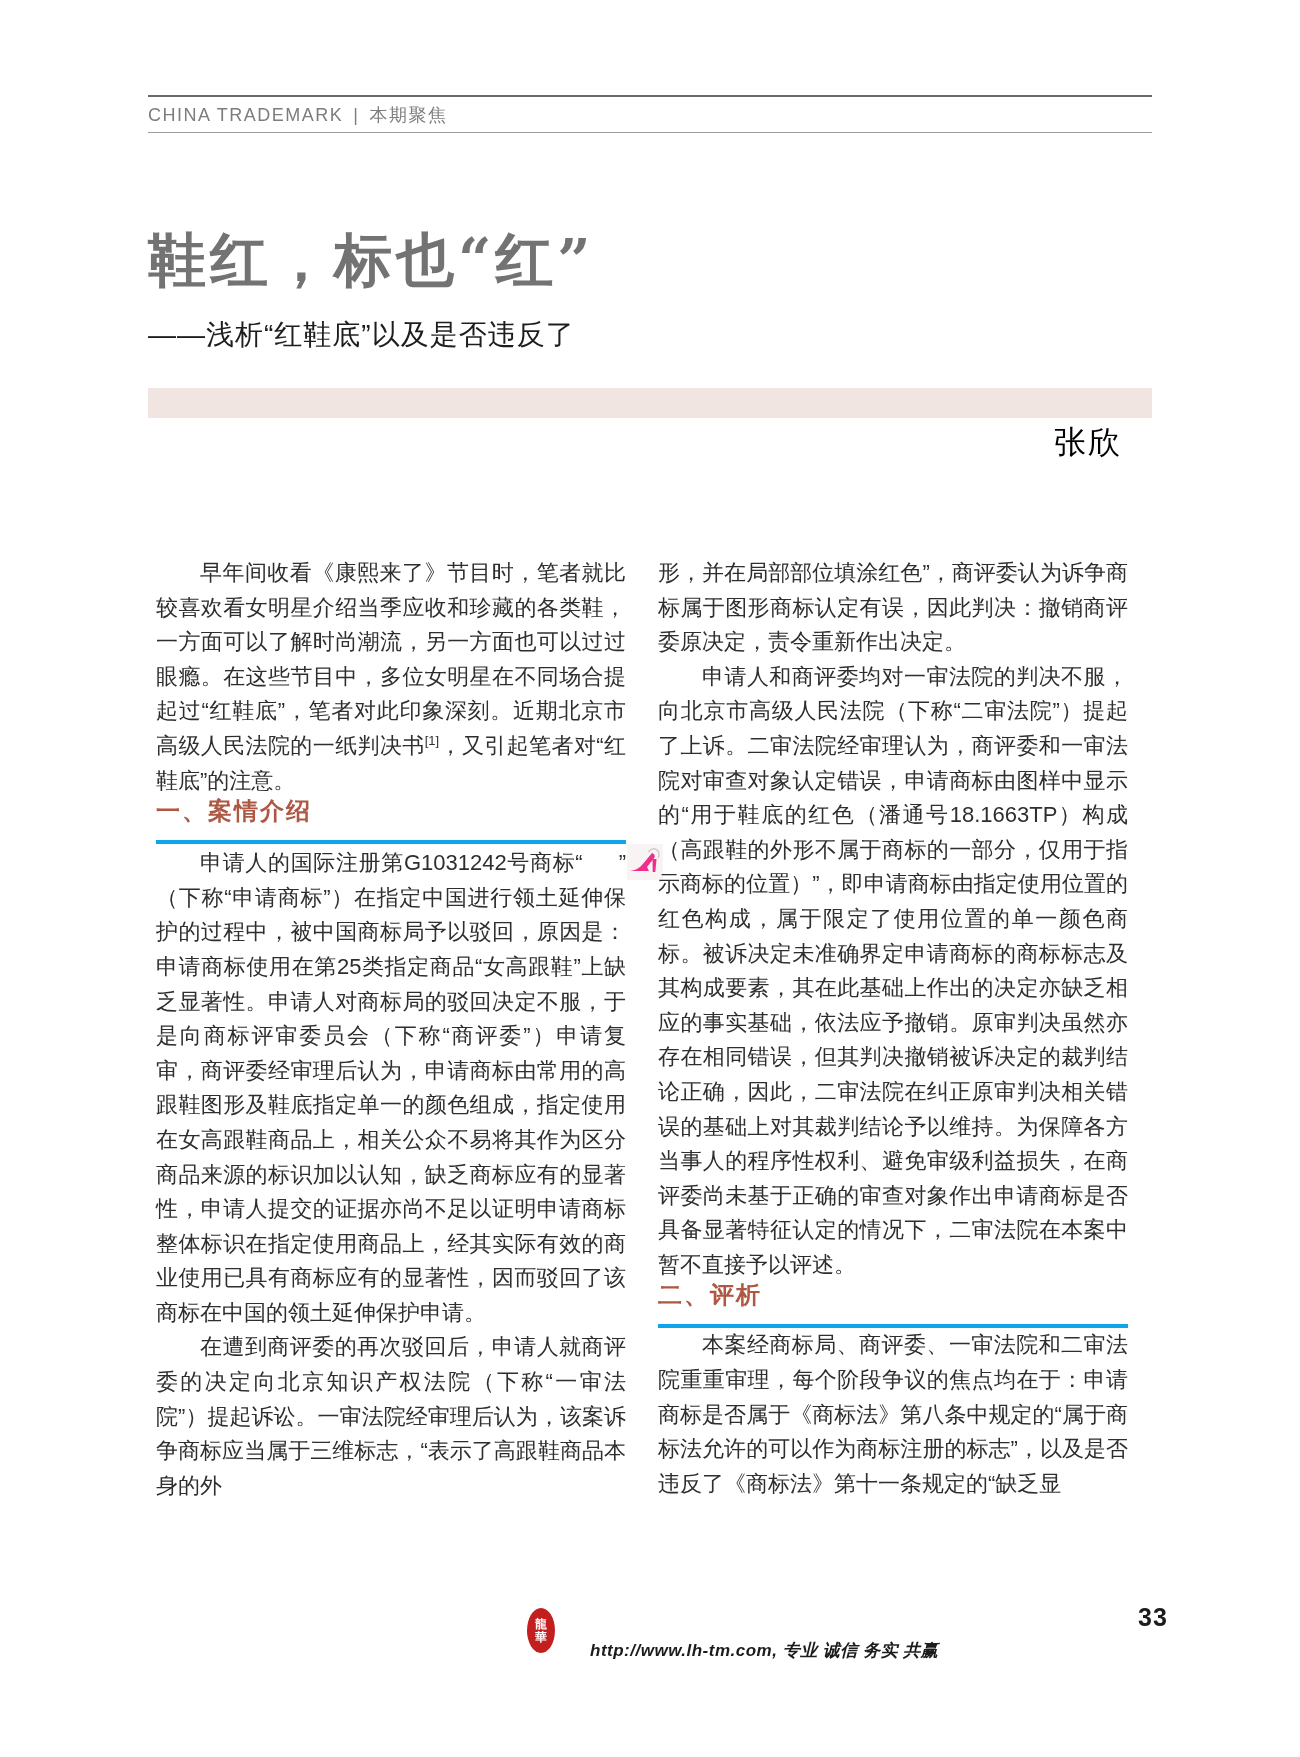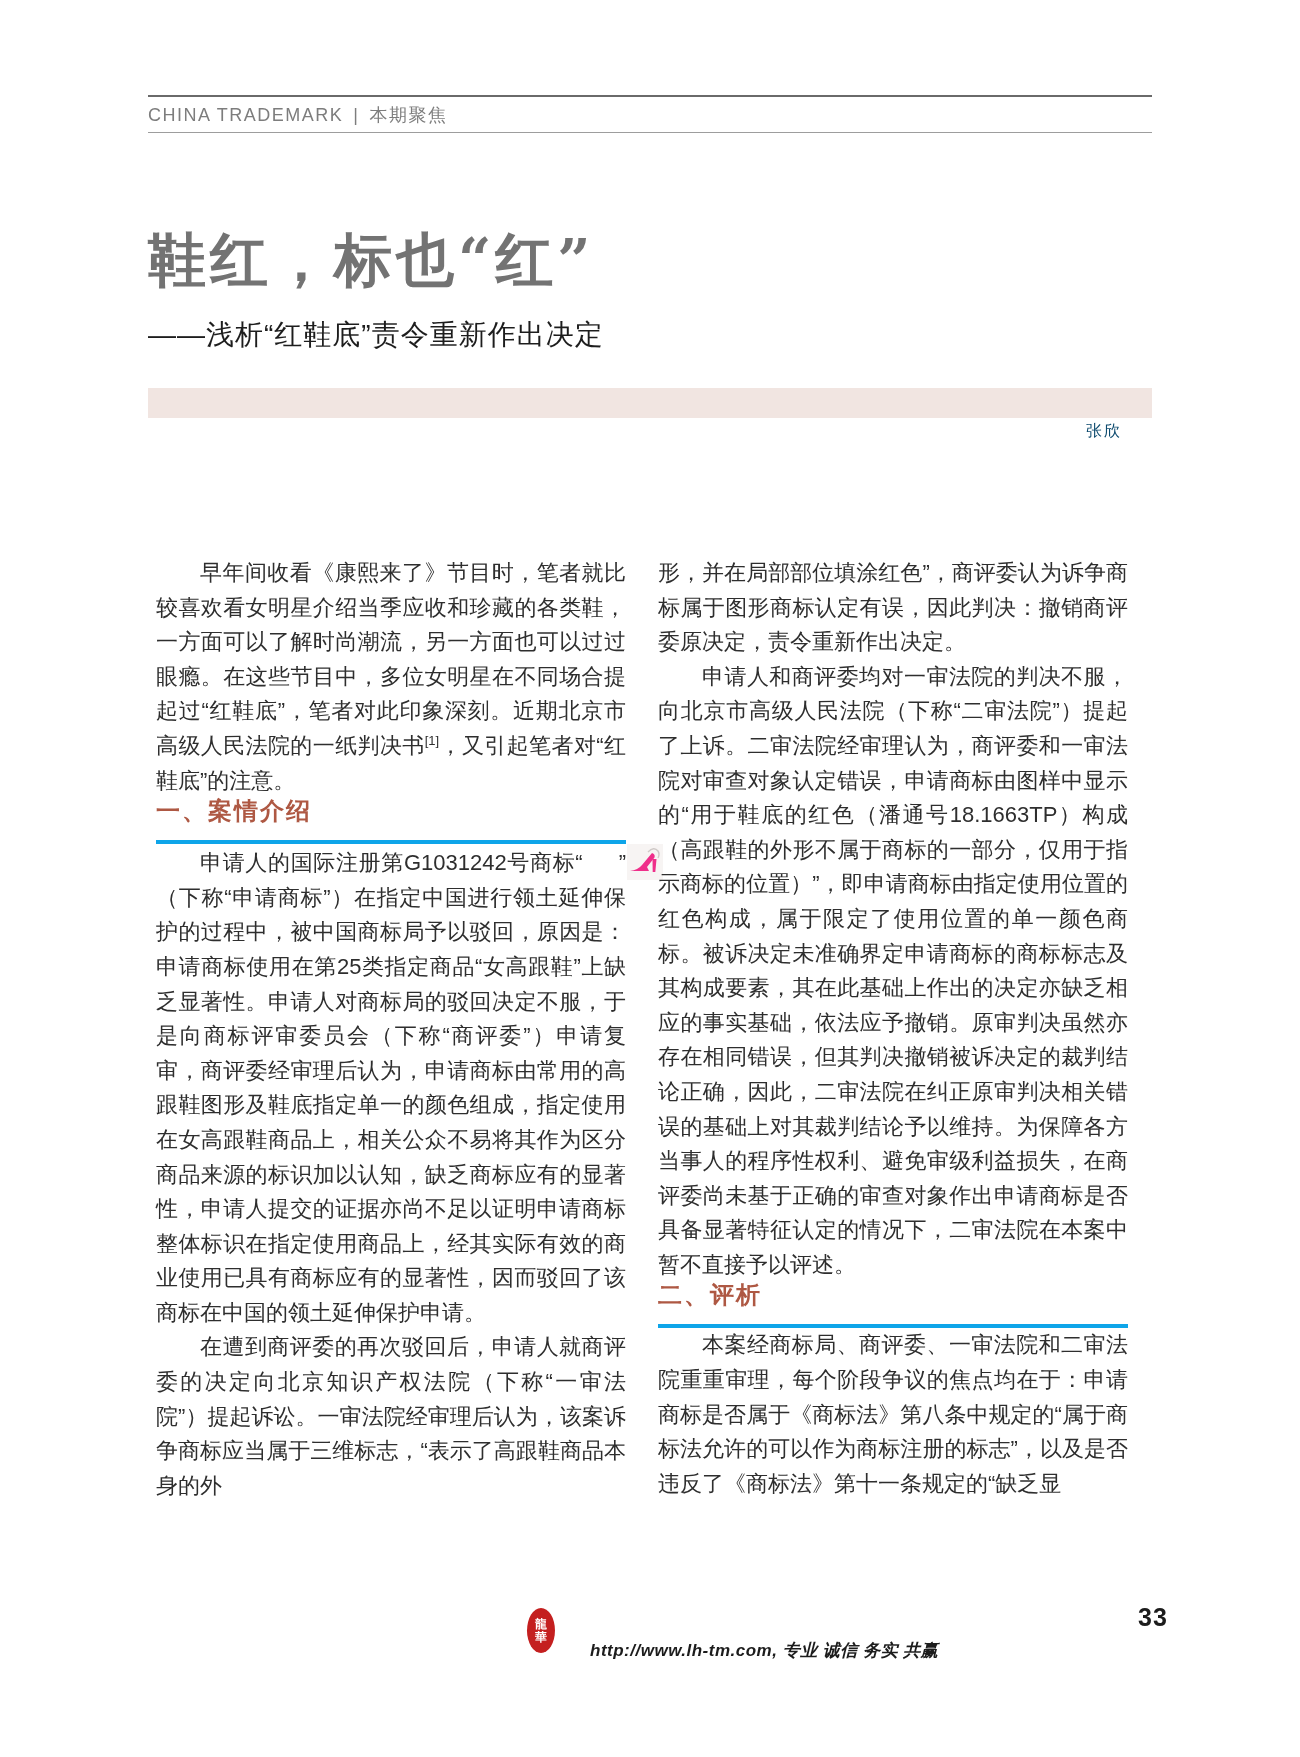--- a/index.html
+++ b/index.html
@@ -28,21 +28,21 @@
     font-weight:bold; font-size:58px; letter-spacing:4px;
     color:#737373; line-height:1.2;
   }
   .subtitle {
     position:absolute; left:148px; top:316px; width:900px;
     font-size:28px; color:#1d1d1d; letter-spacing:1px;
   }
   .band { position:absolute; left:148px; top:388px; width:1004px; height:30px; background:#f1e5e1; }
   .author {
     position:absolute; left:148px; top:421px; width:974px;
-    text-align:right; font-size:16px; color:#0c4a6e; letter-spacing:2px;
+    text-align:right; font-size:32px; color:#000000; letter-spacing:2px;
   }
 
   
   .col { position:absolute; top:556px; width:470px; font-size:22px; line-height:34.6px; text-align:justify; }
   .col-left  { left:144px;margin-left:12px; }
   .col-right { left:658px; }
   .col p { margin:0; }
   .col p.indent { text-indent:2em; }
   sup.ref { font-size:13px; line-height:0; }
 
@@ -90,21 +90,21 @@
 
 <div class="page">
 
   <div class="rule-top"></div>
   <div class="masthead">
     <span>CHINA TRADEMARK</span><span class="divider">|</span><span>本期聚焦</span>
   </div>
   <div class="rule-bottom"></div>
 
   <div class="title">鞋红，标也“红”</div>
-  <div class="subtitle">——浅析“红鞋底”责令重新作出决定</div>
+  <div class="subtitle">——浅析“红鞋底”以及是否违反了</div>
   <div class="band"></div>
   <div class="author">张欣</div>
 
   <div class="col col-left">
     <p class="indent"><span>早年间收看《康熙来了》节目时，笔者就比较喜欢看女明星介绍当季应收和珍藏的各类鞋，一方面可以了解时尚潮流，另一方面也可以过过眼瘾。在这些节目中，多位女明星在不同场合提起过“红鞋底”，笔者对此印象深刻。近期北京市高级人民法院的一纸判决书</span><sup class="ref">[1]</sup><span>，又引起笔者对“红鞋底”的注意。</span></p>
 
     <p class="section-heading">一、案情介绍</p>
 
     <p class="indent"><span>申请人的国际注册第G1031242号商标“</span><span class="tm-img"><svg width="36" height="36" viewBox="0 0 36 36" xmlns="http://www.w3.org/2000/svg">
           <rect width="36" height="36" fill="#f7f4f3"></rect>

